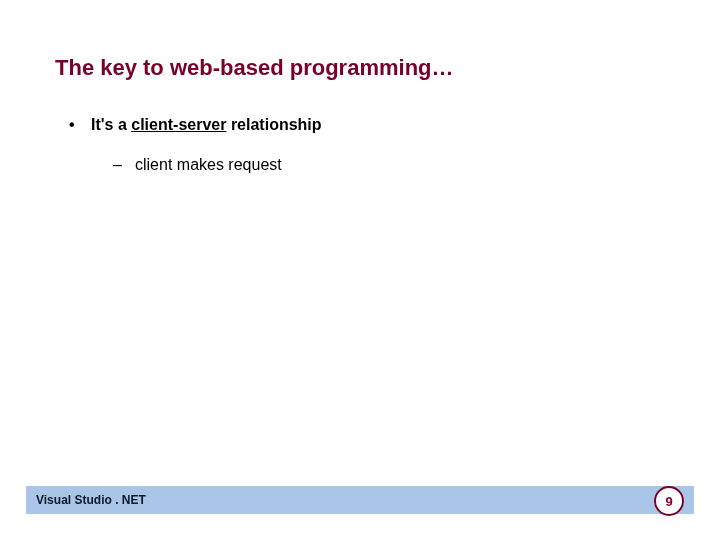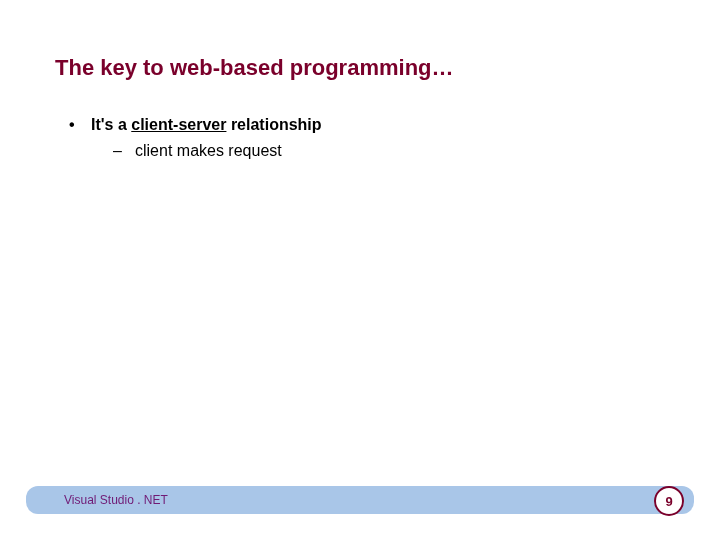--- a/index.html
+++ b/index.html
@@ -1,15 +1,15 @@
 <!DOCTYPE html>
 <html><head>
   <meta charset="utf-8">
   <style>
-    * { margin: 0; padding: 0; box-sizing: border-box; border-radius: 12px; }
+    * { margin: 0; padding: 0; box-sizing: border-box; }
     body {
       width: 720px;
       height: 540px;
       font-family: Arial, Helvetica, sans-serif;
       background: #ffffff;
       position: relative;
       overflow: hidden;
     }
     .slide {
       width: 100%;
@@ -42,21 +42,21 @@
       top: 0;
       font-size: 16px;
     }
     .underline {
       text-decoration: underline;
       text-align: right;
     }
     .sub-list {
       list-style: none;
       font-weight: normal;
-      margin-top: 2px;
+      margin-top: 16px;
       padding-left: 22px;
     }
     .sub-item {
       position: relative;
       padding-left: 22px;
       font-size: 16px;
       line-height: 1.55;
     }
     .sub-item::before {
       content: "–";
@@ -70,24 +70,23 @@
       right: 26px;
       bottom: 26px;
       height: 28px;
       background: #a9c6e8;
       display: flex;
       align-items: center;
       justify-content: space-between;
       padding: 0 10px 0 10px;
     }
     .footer-text {
-      color: #701a75;
+      color: #0f172a;
       font-size: 12px;
-      font-weight: normal;
-      margin-left: 28px;
+      font-weight: bold;
     }
     .page-circle {
       position: absolute;
       right: 36px;
       bottom: 24px;
       width: 30px;
       height: 30px;
       border: 2px solid #7a002b;
       border-radius: 50%;
       background: #ffffff;

